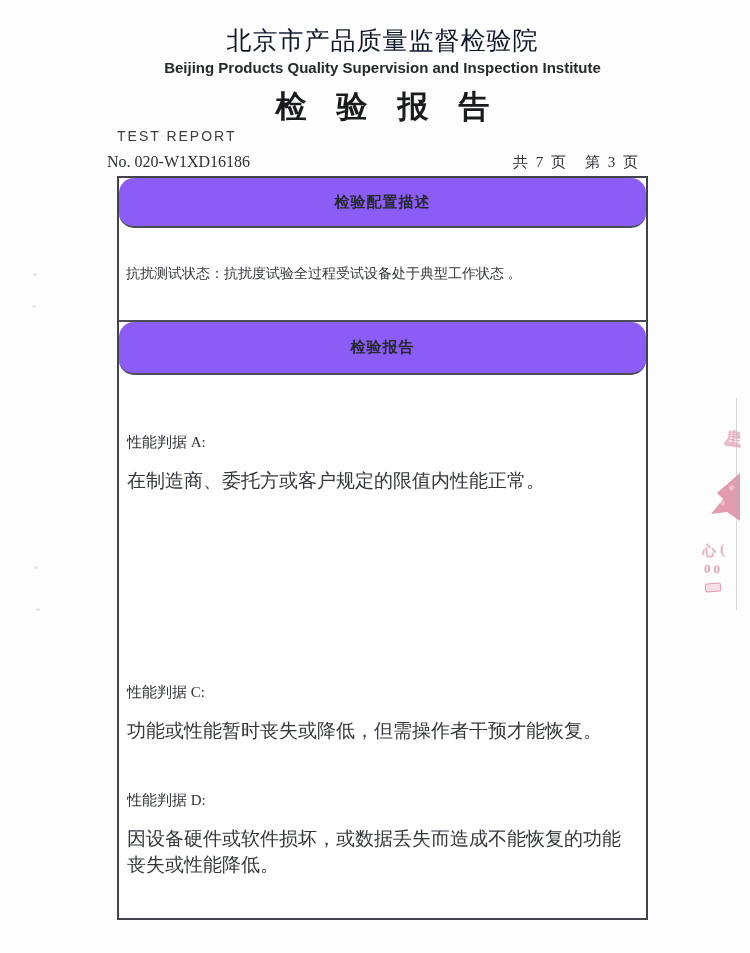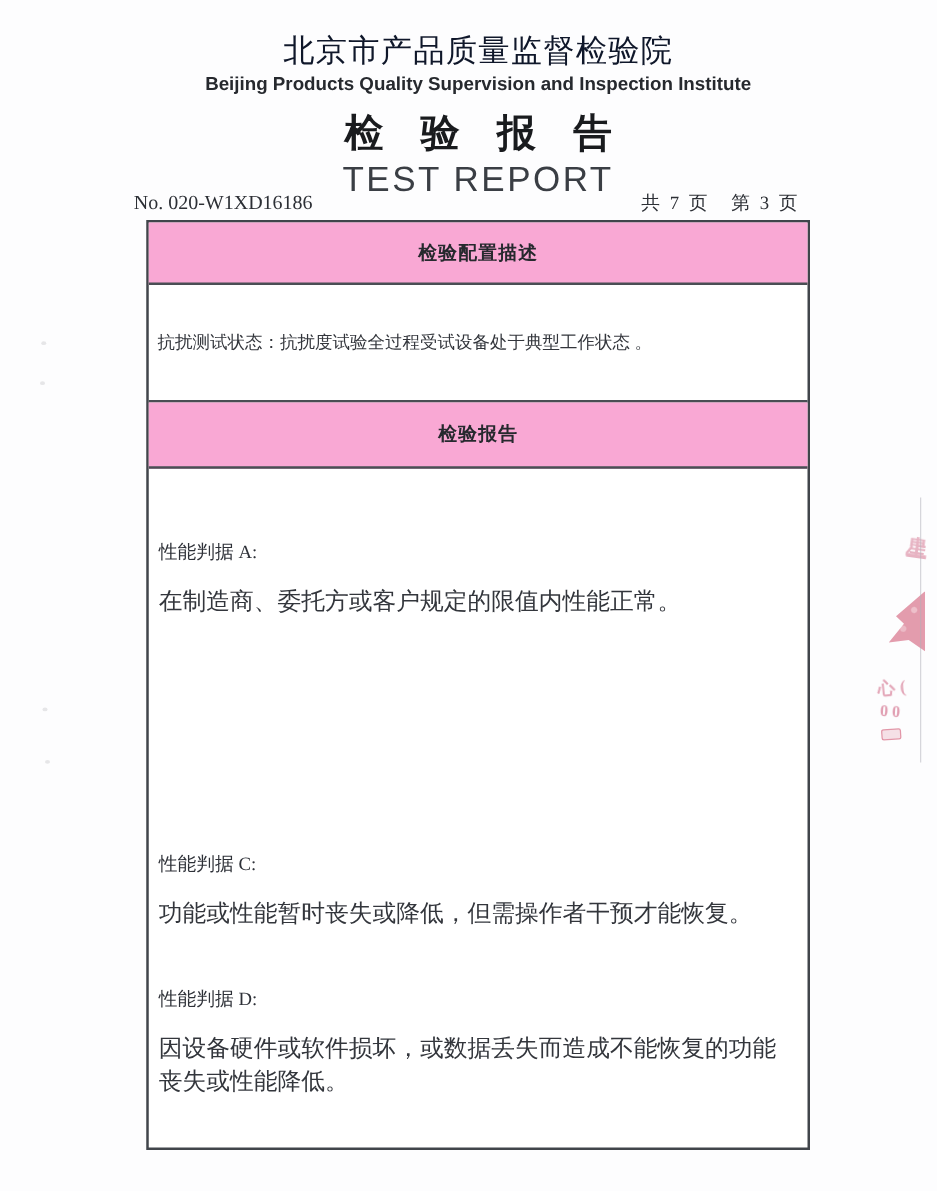--- a/index.html
+++ b/index.html
@@ -23,41 +23,40 @@
     font-family:"Liberation Sans","DejaVu Sans",sans-serif;
     font-weight:bold; font-size:15px; color:#26292e;
   }
   .title-cn {
     position:absolute; top:86px; left:117px; width:531px;
     text-align:center; font-weight:bold; font-size:31px;
     letter-spacing:30px; padding-left:30px; color:#191b1e;
   }
   .title-en {
     position:absolute; top:128px; left:117px; width:531px;
-    text-align:center;
     font-family:"Liberation Sans","DejaVu Sans",sans-serif;
-    font-size:28px; letter-spacing:2px; color:#3a3e44;
+    font-size:14px; letter-spacing:2px; color:#3a3e44;
   }
   
   .no-line {
     position:absolute; top:153px; left:107px; width:541px;
     display:flex; justify-content:space-between; align-items:baseline;
     font-size:16px; color:#2c2f35;
   }
   .no-line .pagination { font-size:15px; margin-right:8px; letter-spacing:2px; }
   
   .report-table {
     position:absolute; top:176px; left:117px; width:531px; height:744px;
     border:2px solid #41454b; background:#ffffff;
   }
   .row { width:100%; border-bottom:2px solid #4a4e54; }
   .thead {
-    background:#f9a8d4;
+    background:#8b5cf6;
     display:flex; align-items:center; justify-content:center;
-    font-weight:bold; font-size:15px; color:#26292e; letter-spacing:1px;
+    font-weight:bold; font-size:15px; color:#26292e; letter-spacing:1px;border-radius:15px;
   }
   .row-config-header { height:50px; }
   .row-config-body {
     height:94px; display:flex; align-items:center;
     padding-left:7px; font-size:14px; color:#33363c;
   }
   .row-criteria-header { height:53px; }
   .row-criteria-body { height:559px; border-bottom:none; position:relative; }
   .criterion { position:absolute; left:8px; right:8px; }
   .crit-a { top:57px; } .crit-b { top:183px; } .crit-c { top:307px; } .crit-d { top:415px; }

